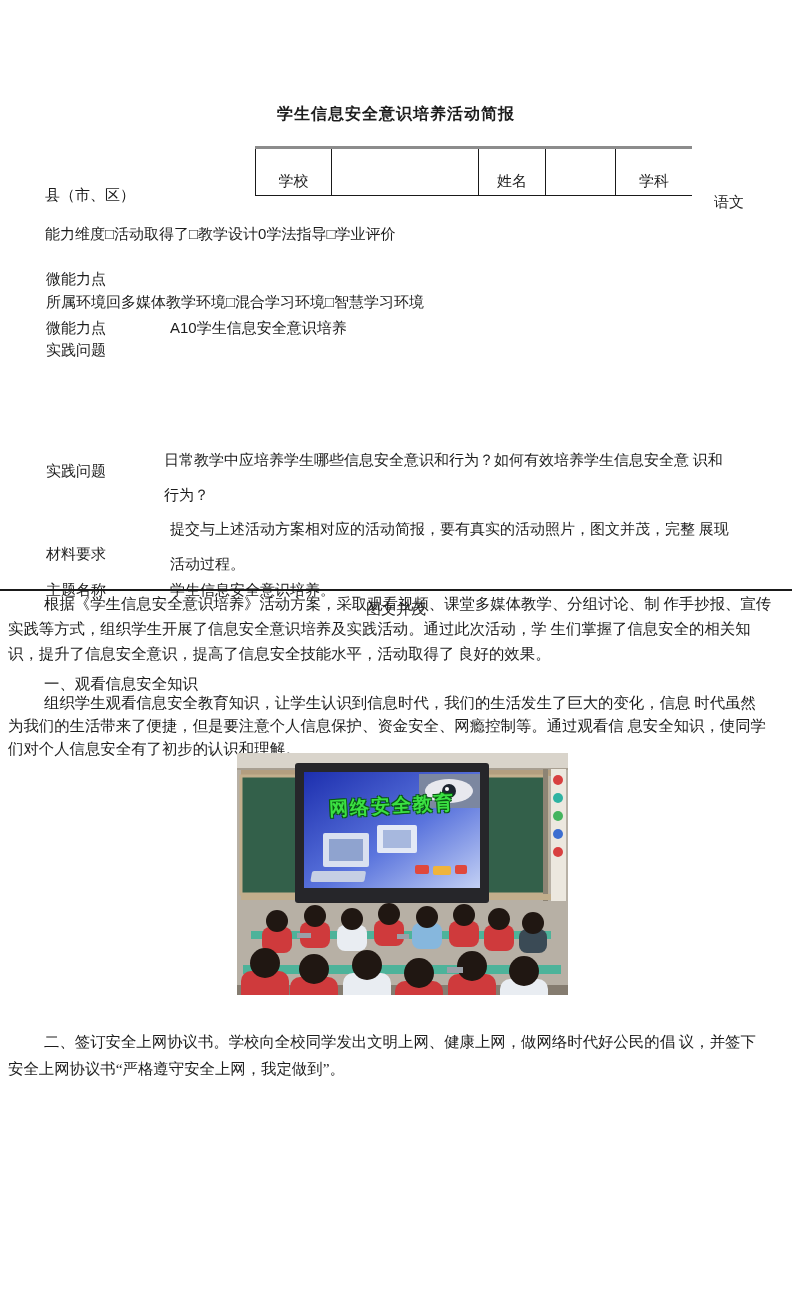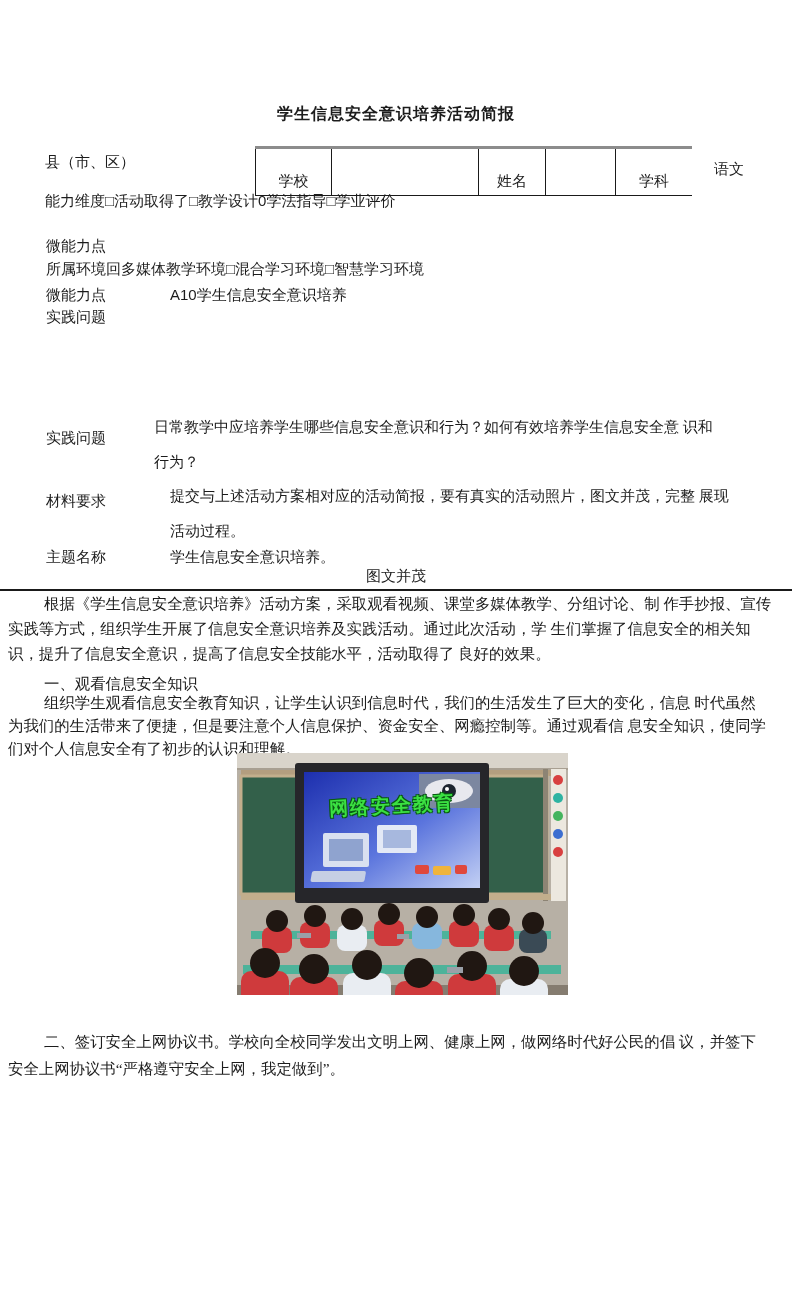--- a/index.html
+++ b/index.html
@@ -8,21 +8,21 @@
     overflow:hidden;color:#1c1c1c;
     font-family:"Liberation Serif","DejaVu Serif",serif;
   }
   .abs{position:absolute;}
   .serif{font-family:"Liberation Serif","DejaVu Serif",serif;}
   .sans{font-family:"Liberation Sans","DejaVu Sans",sans-serif;}
   .doc-title{
     left:0;top:104px;width:792px;text-align:center;
     font-size:16px;font-weight:700;letter-spacing:1px;
   }
-  .form-text{font-size:15px;}
+  .form-text{font-size:15px;margin-top:33px;}
   .pre{white-space:pre-line;}
   
   .hdr-table{
     left:255px;top:146px;width:437px;height:50px;display:flex;
     border-top:3px solid #8c8c8c;border-bottom:1px solid #1a1a1a;
     box-sizing:border-box;
   }
   .hdr-cell{
     display:flex;align-items:flex-end;justify-content:center;
     padding-bottom:4px;box-sizing:border-box;font-size:15px;
@@ -62,24 +62,24 @@
 
   <div class="abs sans form-text" style="left:45px;top:192px;">能力维度□活动取得了□教学设计0学法指导□学业评价</div>
 
   <div class="abs sans form-text" style="left:46px;top:237px;">微能力点</div>
   <div class="abs sans form-text" style="left:46px;top:260px;">所属环境回多媒体教学环境□混合学习环境□智慧学习环境</div>
   <div class="abs sans form-text" style="left:46px;top:286px;">微能力点</div>
   <div class="abs sans form-text" style="left:170px;top:286px;">A10学生信息安全意识培养</div>
   <div class="abs sans form-text" style="left:46px;top:308px;">实践问题</div>
 
   <div class="abs serif form-text" style="left:46px;top:429px;">实践问题</div>
-  <div class="abs serif form-text pre two-line" style="left:154px;top:410px;">日常教学中应培养学生哪些信息安全意识和行为？如何有效培养学生信息安全意 识和
+  <div class="abs serif form-text pre two-line" style="left:164px;top:410px;">日常教学中应培养学生哪些信息安全意识和行为？如何有效培养学生信息安全意 识和
 行为？</div>
 
-  <div class="abs serif form-text" style="left:46px;top:492px;">材料要求</div>
+  <div class="abs serif form-text" style="left:46px;top:512px;">材料要求</div>
   <div class="abs serif form-text pre two-line" style="left:170px;top:479px;">提交与上述活动方案相对应的活动简报，要有真实的活动照片，图文并茂，完整 展现
 活动过程。</div>
 
   <div class="abs serif form-text" style="left:46px;top:548px;">主题名称</div>
   <div class="abs serif form-text" style="left:170px;top:548px;">学生信息安全意识培养。</div>
 
   <div class="abs serif form-text" style="left:0;top:567px;width:792px;text-align:center;">图文并茂</div>
   <div class="abs rule"></div>
 
   <div class="abs serif body-par pre" style="top:591px;">根据《学生信息安全意识培养》活动方案，采取观看视频、课堂多媒体教学、分组讨论、制 作手抄报、宣传

